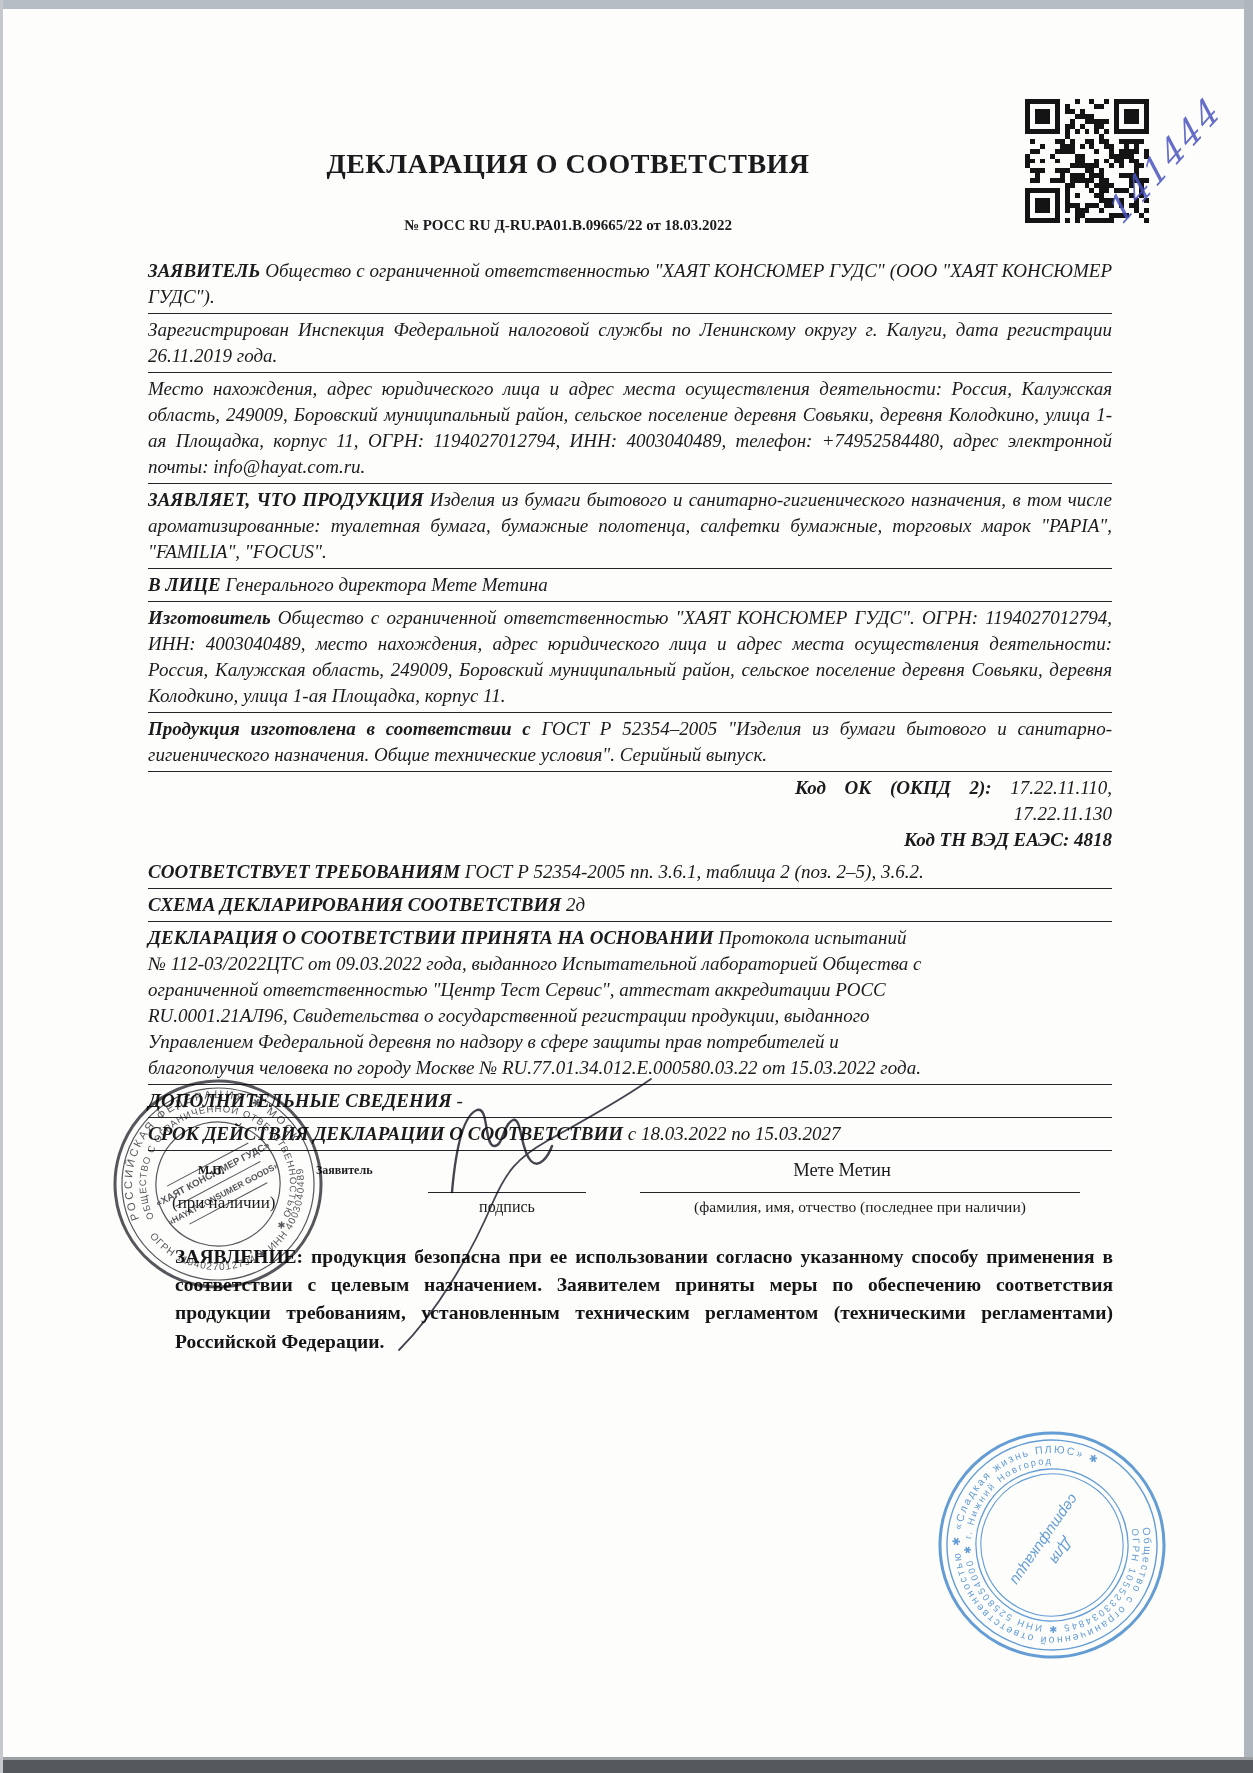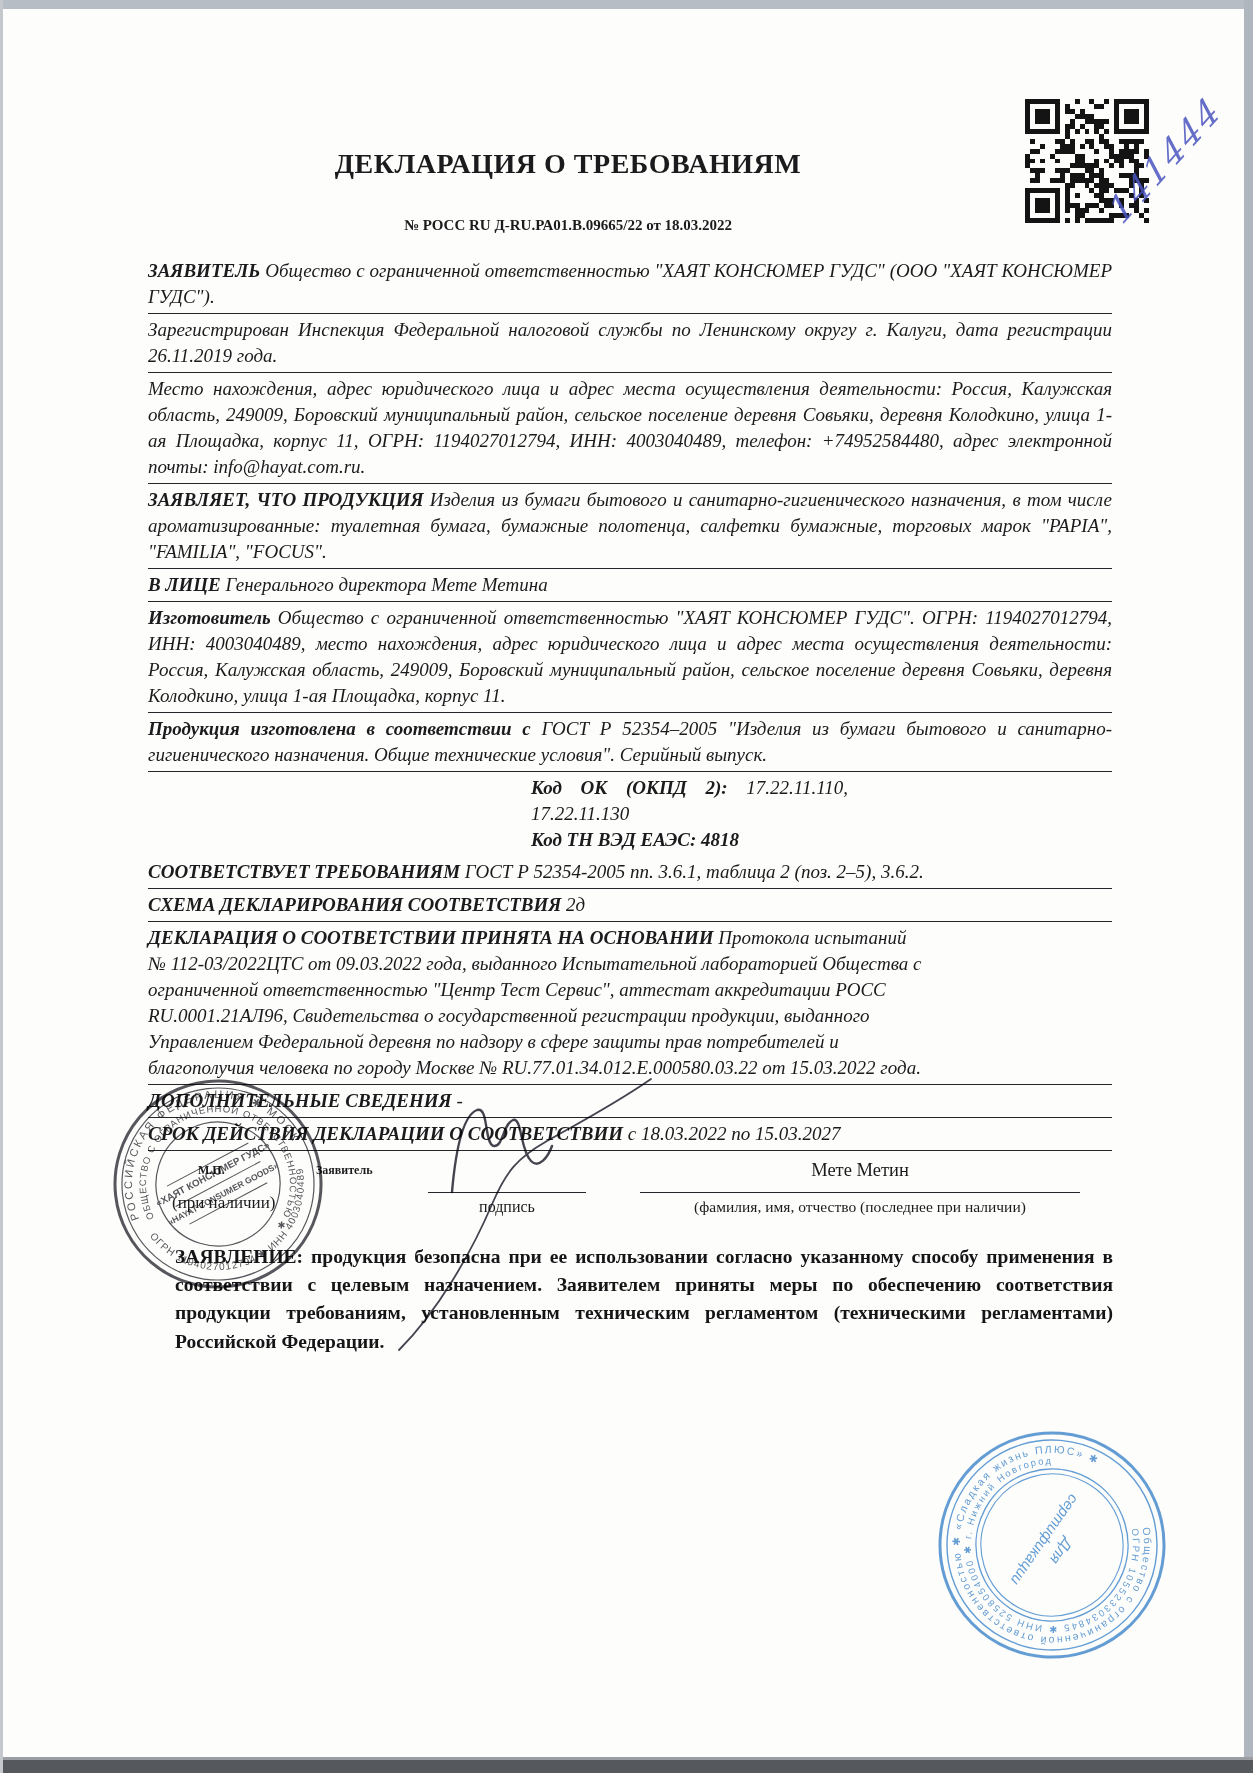--- a/index.html
+++ b/index.html
@@ -13,21 +13,21 @@
   .edge-left{position:absolute;left:0;top:0;width:3px;height:1773px;background:#c5c9cd;}
 
   .doc-head{position:absolute;left:148px;top:148px;width:840px;text-align:center;}
   .doc-title{font-size:28px;font-weight:bold;letter-spacing:.5px;}
   .doc-number{margin-top:37px;font-size:15px;font-weight:bold;}
 
   .doc-body{position:absolute;left:148px;top:258px;width:964px;font-size:19px;line-height:26px;}
   .sec{text-align:justify;border-bottom:1.6px solid #26262a;padding-bottom:3px;margin-bottom:3px;font-style:italic;}
   .sec.nojust{text-align:left;}
   .sec .lead{font-weight:bold;}
-  .codes{border-bottom:none;text-align:left;padding-left:383px;}
+  .codes{border-bottom:none;text-align:right;padding-left:383px;}
   .codes .wide{word-spacing:14px;}
 
   .sig-label{position:absolute;font-size:12px;font-weight:bold;}
   .sig-note{position:absolute;font-size:17px;}
   .sig-line{position:absolute;border-bottom:1.6px solid #26262a;height:0;}
   .sig-caption{position:absolute;font-size:16px;text-align:center;}
   .sig-name{position:absolute;font-size:18.5px;text-align:center;}
 
   .statement{position:absolute;left:175px;top:1243px;width:938px;font-size:19.5px;line-height:28.2px;
              font-weight:bold;text-align:justify;color:#151517;}
@@ -357,21 +357,21 @@
         <rect x="15" y="24" width="1" height="1"></rect>
         <rect x="16" y="24" width="1" height="1"></rect>
         <rect x="17" y="24" width="1" height="1"></rect>
         <rect x="24" y="24" width="1" height="1"></rect>
       </svg>
   </div>
 
   <div class="handnum">141444</div>
 
   <div class="doc-head">
-    <div class="doc-title">ДЕКЛАРАЦИЯ О ТРЕБОВАНИЯМ</div>
+    <div class="doc-title">ДЕКЛАРАЦИЯ О СООТВЕТСТВИЯ</div>
     <div class="doc-number">№ РОСС RU Д-RU.РА01.В.09665/22 от 18.03.2022</div>
   </div>
 
   <div class="doc-body">
 
     <div class="sec"><span class="lead">ЗАЯВИТЕЛЬ</span> <span>Общество с ограниченной ответственностью "ХАЯТ КОНСЮМЕР ГУДС" (ООО "ХАЯТ КОНСЮМЕР ГУДС").</span></div>
 
     <div class="sec"><span>Зарегистрирован Инспекция Федеральной налоговой службы по Ленинскому округу г. Калуги, дата регистрации 26.11.2019 года.</span></div>
 
     <div class="sec"><span>Место нахождения, адрес юридического лица и адрес места осуществления деятельности: Россия, Калужская область, 249009, Боровский муниципальный район, сельское поселение деревня Совьяки, деревня Колодкино, улица 1-ая Площадка, корпус 11, ОГРН: 1194027012794, ИНН: 4003040489, телефон: +74952584480, адрес электронной почты: info@hayat.com.ru.</span></div>
@@ -406,21 +406,21 @@
     <div class="sec nojust"><span class="lead">ДОПОЛНИТЕЛЬНЫЕ СВЕДЕНИЯ</span> <span>-</span></div>
 
     <div class="sec nojust"><span class="lead">СРОК ДЕЙСТВИЯ ДЕКЛАРАЦИИ О СООТВЕТСТВИИ</span> <span>с 18.03.2022 по 15.03.2027</span></div>
   </div>
 
   <div class="sig-label" style="left:198px;top:1163px;">М.П.</div>
   <div class="sig-note" style="left:172px;top:1193px;">(при наличии)</div>
   <div class="sig-label" style="left:316px;top:1163px;">Заявитель</div>
   <div class="sig-line" style="left:428px;top:1192px;width:158px;"></div>
   <div class="sig-caption" style="left:428px;top:1198px;width:158px;">подпись</div>
-  <div class="sig-name" style="left:640px;top:1160px;width:440px;">Мете Метин</div>
+  <div class="sig-name" style="left:622px;top:1160px;width:440px;">Мете Метин</div>
   <div class="sig-line" style="left:640px;top:1192px;width:440px;"></div>
   <div class="sig-caption" style="left:640px;top:1198px;width:440px;font-size:15.5px;">(фамилия, имя, отчество (последнее при наличии)</div>
 
   <div class="statement"><span>ЗАЯВЛЕНИЕ:</span> <span>продукция безопасна при ее использовании согласно указанному способу применения в соответствии с целевым назначением. Заявителем приняты меры по обеспечению соответствия продукции требованиям, установленным техническим регламентом (техническими регламентами) Российской Федерации.</span></div>
 
   <svg class="ink" viewBox="0 0 1253 1773">
     <g fill="none" stroke="#30303e" stroke-linecap="round" opacity=".9">
       <path d="M452 1192 C456 1146 464 1115 477 1110 C489 1106 484 1145 494 1146 C503 1147 503 1124 513 1120 C522 1117 520 1150 531 1161 C539 1169 548 1157 552 1146" stroke-width="2.4"></path>
       <path d="M651 1079 C612 1106 573 1126 547 1141 C517 1158 506 1172 493 1202 C471 1254 437 1312 399 1350" stroke-width="1.8"></path>
     </g>

